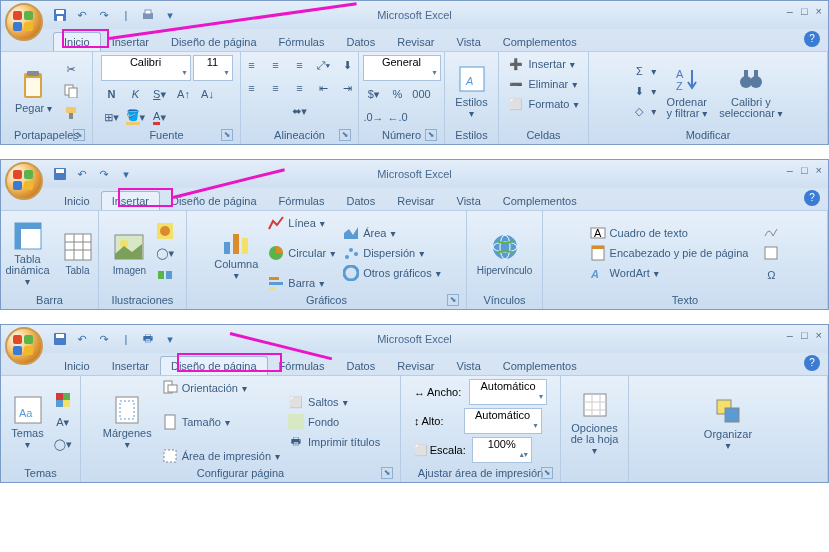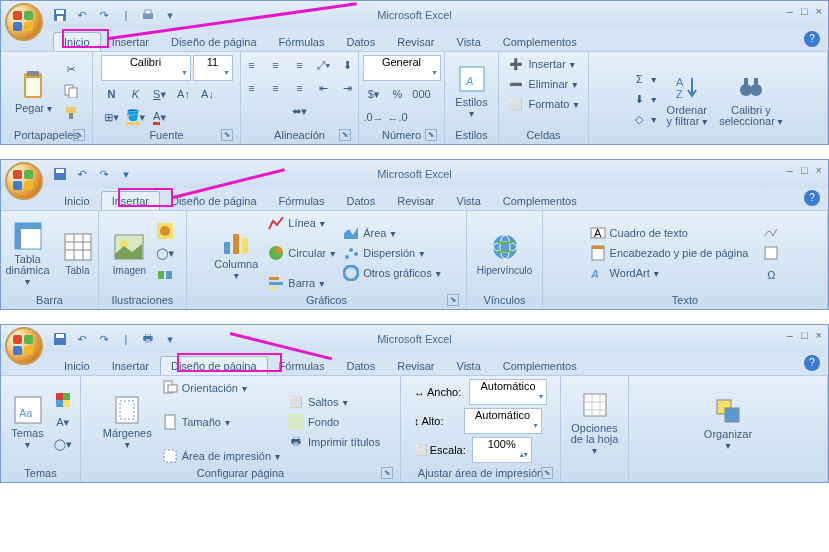--- a/index.html
+++ b/index.html
@@ -240,20 +240,21 @@
                 <circle cx="8" cy="16" r="6" fill="#5a7ba0"></circle>
                 <circle cx="18" cy="16" r="6" fill="#5a7ba0"></circle>
                 <rect x="6" y="4" width="4" height="8" fill="#5a7ba0"></rect>
                 <rect x="16" y="4" width="4" height="8" fill="#5a7ba0"></rect>
               </svg>
             </div>
      <div class="lbl"><span style="white-space:pre-line">Calibri y
 seleccionar</span> ▾</div>
     </div>
    </div>
+   <div class="group-label"><span>Modificar</span></div>
   </div>
  </div>
 </div>
 
 <div class="window">
  <div class="titlebar">
   <div class="office-btn">
         <div class="office-logo"></div>
       </div>
   <div class="qat">

